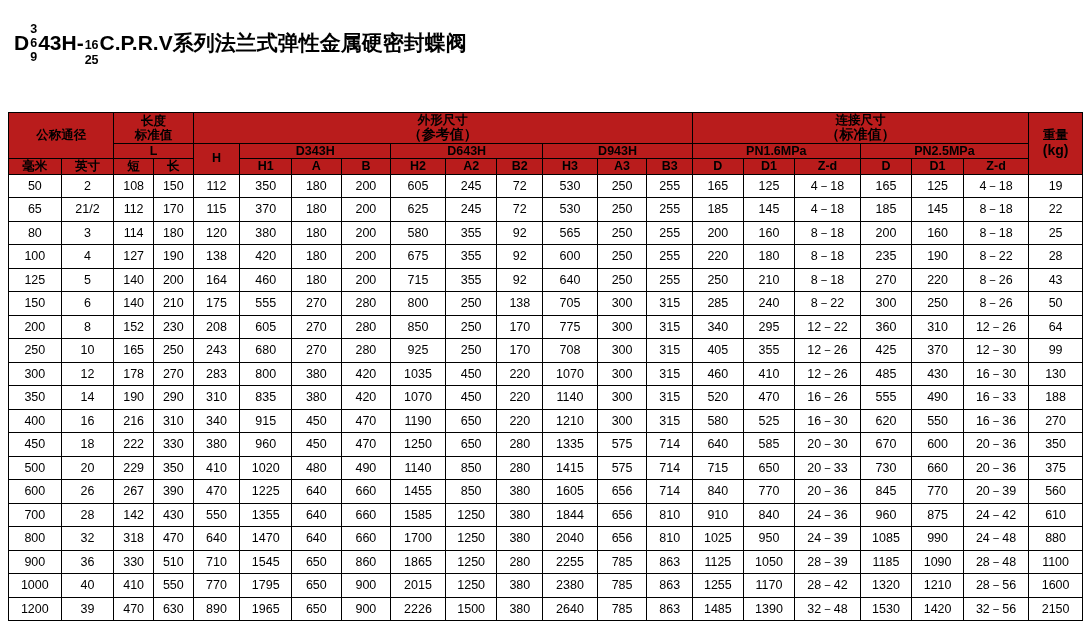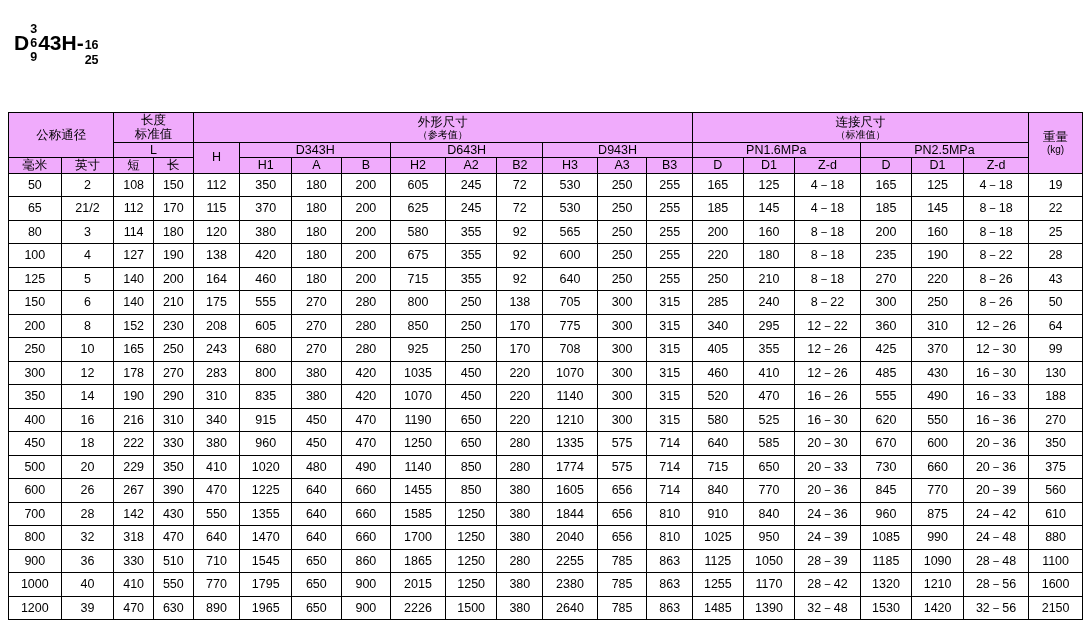--- a/index.html
+++ b/index.html
@@ -76,55 +76,55 @@
   }
   table.spec th, table.spec td {
     border: 1px solid #000000;
     text-align: center;
     vertical-align: middle;
     padding: 0;
     font-weight: normal;
     line-height: 1.15;
   }
   table.spec thead th {
-    background: #f0abfc;
-    font-weight: normal;
+    background: #b91c1c;
+    font-weight: bold;
     font-size: 12.5px;
   }
   table.spec thead th.tall {
     height: 22px;
   }
   table.spec tbody td {
     height: 22.5px;
     background: #ffffff;
     font-size: 12.5px;
   }
   .sub {
-    font-size: 10px;
+    font-size: 14px;
     line-height: 1.1;
   }
   .hdr-two-line {
     line-height: 1.15;
   }
 </style>
 </head>
 <body>
 
 <div class="page">
 
   <div class="title-block">
     <div class="title-main">
       <span class="t-seg">D</span><span class="stack">
           <span>3</span>
           <span>6</span>
           <span>9</span>
         </span><span class="t-seg">43H-</span><span class="frac">
           <span>16</span>
           <span>25</span>
-        </span>
+        </span><span class="t-seg">C.P.R.V系列法兰式弹性金属硬密封蝶阀</span>
     </div>
   </div>
 
   <div class="table-wrap">
     <table class="spec">
       <colgroup>
         <col style="width:53px">
           <col style="width:53px">
         <col style="width:40px">
           <col style="width:40px">
@@ -479,21 +479,21 @@
             <td>20</td>
             <td>229</td>
             <td>350</td>
             <td>410</td>
             <td>1020</td>
             <td>480</td>
             <td>490</td>
             <td>1140</td>
             <td>850</td>
             <td>280</td>
-            <td>1774</td>
+            <td>1415</td>
             <td>575</td>
             <td>714</td>
             <td>715</td>
             <td>650</td>
             <td>20－33</td>
             <td>730</td>
             <td>660</td>
             <td>20－36</td>
             <td>375</td>
           </tr>

